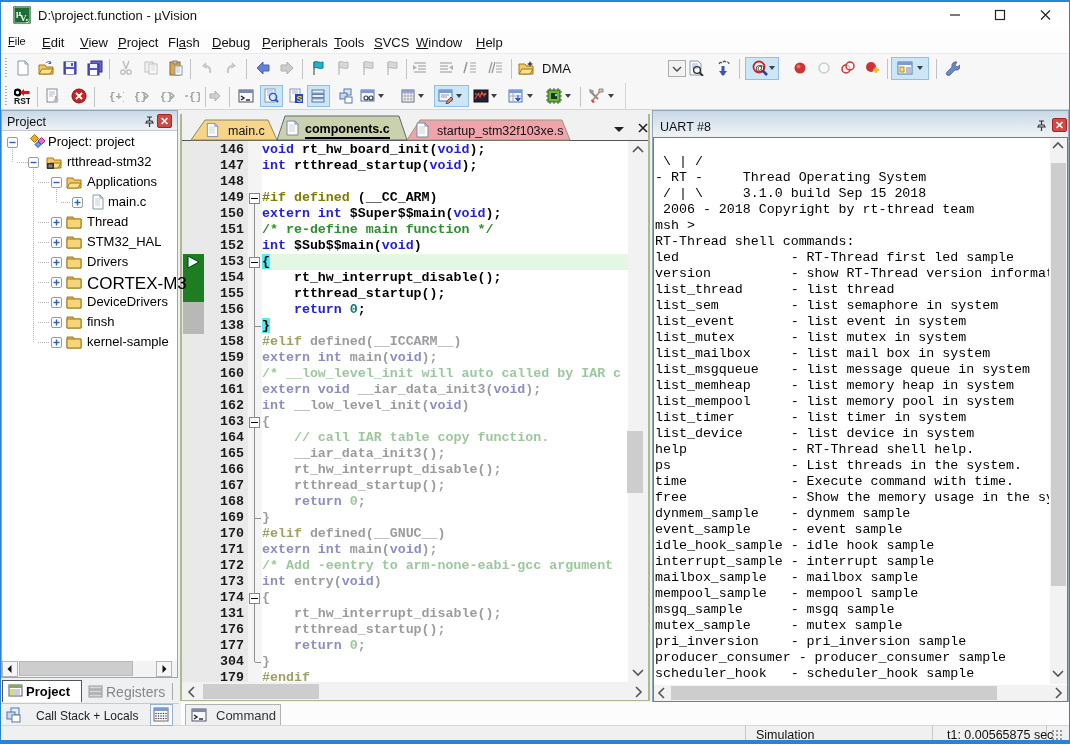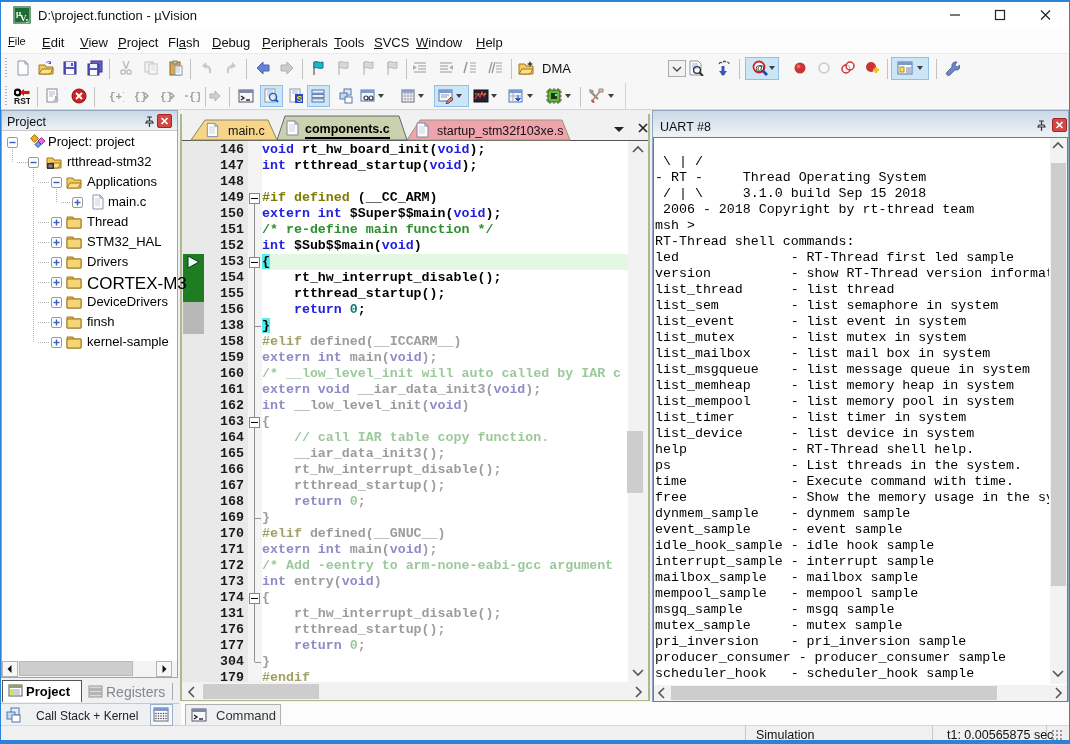--- a/index.html
+++ b/index.html
@@ -649,21 +649,21 @@
 <div class="abs" style="left:106px;top:684px;font-size:14px;color:#888;z-index:7">Registers</div>
 <div class="abs" style="left:172px;top:683px;width:1px;height:17px;background:#aaa"></div>
 <div class="abs" style="left:0px;top:703px;width:179px;height:24px;background:#eef0f1;border-top:1px solid #c8c8c8;box-sizing:border-box"></div>
 <div class="ic" style="left:6px;top:707px;width:16px;height:16px;z-index:6">
     <svg width="16" height="16" viewBox="0 0 16 16" style="display:block;">
       <rect x="5" y="1" width="8" height="7" fill="#e8eef8" stroke="#5577aa"></rect>
       <rect x="1" y="5" width="8" height="7" fill="#c8d8f0" stroke="#5577aa"></rect>
       <rect x="6" y="8" width="8" height="7" fill="#fff" stroke="#5577aa"></rect>
     </svg>
   </div>
-<div class="abs" style="left:36px;top:709px;font-size:12px;color:#222;z-index:6">Call Stack + Kernel</div>
+<div class="abs" style="left:36px;top:709px;font-size:12px;color:#222;z-index:6">Call Stack + Locals</div>
 <div class="abs" style="left:150px;top:704px;width:23px;height:22px;background:#f8f8f8;border:1px solid #9ab0cc;box-sizing:border-box;z-index:6"></div>
 <div class="ic" style="left:153px;top:707px;width:16px;height:16px;z-index:7">
     <svg width="16" height="16" viewBox="0 0 16 16" style="display:block;">
       <rect x="1" y="1" width="14" height="13" fill="#fff" stroke="#667"></rect>
       <rect x="1" y="1" width="14" height="3" fill="#7a9ad0"></rect>
       <circle cx="3.0" cy="6.5" r="0.8" fill="#445"></circle>
       <circle cx="5.5" cy="6.5" r="0.8" fill="#445"></circle>
       <circle cx="8.0" cy="6.5" r="0.8" fill="#445"></circle>
       <circle cx="10.5" cy="6.5" r="0.8" fill="#445"></circle>
       <circle cx="13.0" cy="6.5" r="0.8" fill="#445"></circle>

